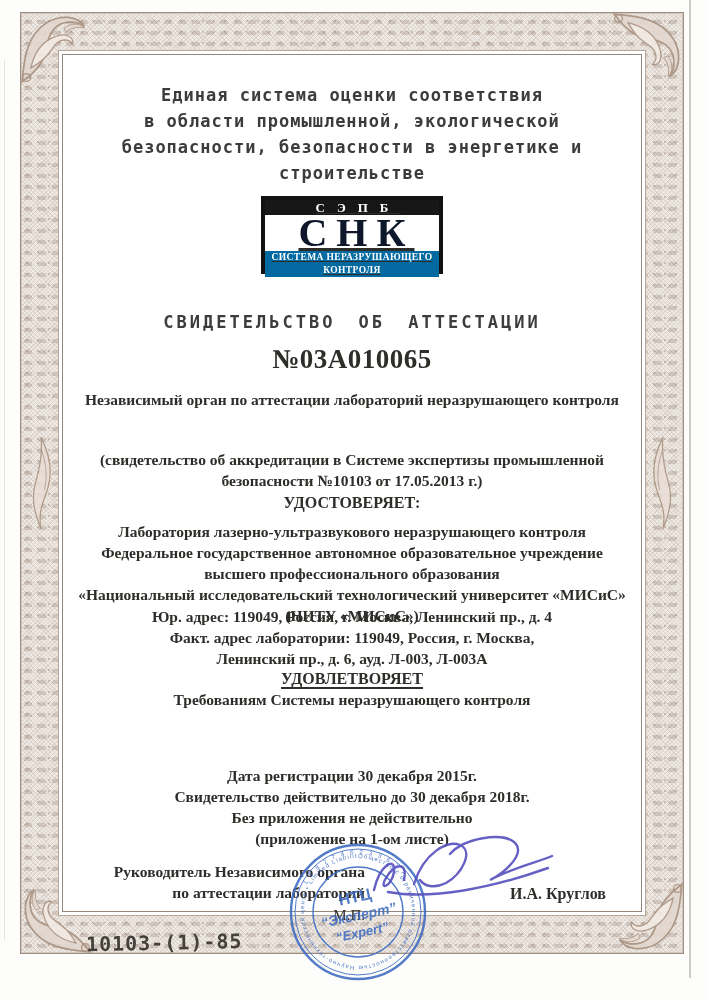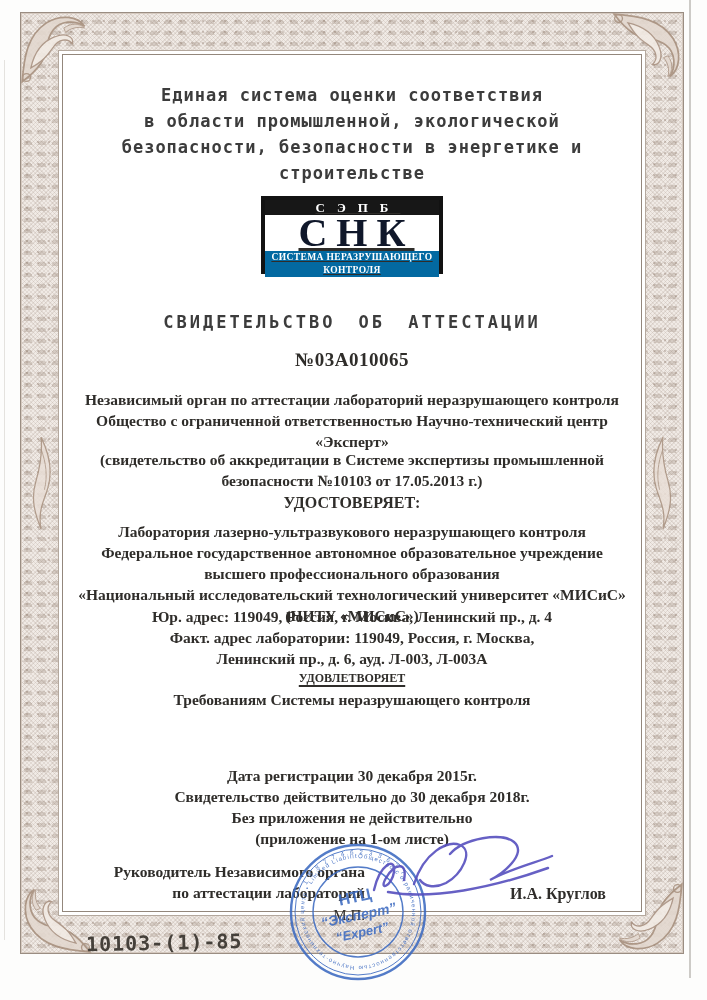--- a/index.html
+++ b/index.html
@@ -38,28 +38,28 @@
   #logo-wrap{top:196px;text-decoration:underline;}
   .logo{width:182px;height:78px;margin:0 auto;border:4px solid #121212;background:#fff;
         box-sizing:border-box;display:flex;flex-direction:column;}
   .logo-top{background:#171717;color:#fff;font-weight:bold;font-size:13px;line-height:15px;
             letter-spacing:12px;text-indent:12px;text-align:center;}
   .logo-mid{flex:1;display:flex;align-items:center;justify-content:center;color:#0f172a;
             font-weight:bold;font-size:40px;line-height:36px;letter-spacing:9px;text-indent:9px;}
   .logo-bot{background:#0369a1;color:#fff;font-weight:bold;font-size:9.5px;line-height:13px;
             letter-spacing:.4px;text-align:center;}
   #title{top:312px;font-size:17px;letter-spacing:3px;word-spacing:10px;}
-  #number{top:349px;font-size:19px;letter-spacing:.5px;}
+  #number{top:349px;font-size:27px;letter-spacing:.5px;}
   #issuer{top:389px;}
   #accred{top:449px;}
   #certifies{top:492px;font-size:16px;}
   #lab{top:521px;}
   #addresses{top:606px;}
   #satisfies{top:668px;}
-  #satisfies .u{font-size:12px;text-decoration:underline;text-decoration-thickness:2px;text-underline-offset:3px;}
+  #satisfies .u{font-size:16px;text-decoration:underline;text-decoration-thickness:2px;text-underline-offset:3px;}
   #scope{top:719px;}
   #validity{top:765px;}
   #signatory{left:75px;top:861px;width:290px;text-align:right;}
   #signatory .seal{font-weight:normal;font-size:15px;margin-top:2px;}
   #sig-name{left:510px;top:883px;width:140px;text-align:left;font-size:16px;}
   #doc-code{left:86px;top:932px;width:220px;text-align:left;font-family:"DejaVu Sans Mono",monospace;
             font-size:20px;font-weight:bold;letter-spacing:1px;color:#45403a;transform:rotate(-1.2deg);}
 
   
   #stamp{position:absolute;left:288px;top:842px;width:140px;height:140px;opacity:.88;}
@@ -124,21 +124,20 @@
       <div class="logo-mid">СНК</div>
       <div class="logo-bot">СИСТЕМА НЕРАЗРУШАЮЩЕГО КОНТРОЛЯ</div>
     </div>
   </div>
 
   <div class="block mono" id="title">СВИДЕТЕЛЬСТВО ОБ АТТЕСТАЦИИ</div>
   <div class="block" id="number">№03А010065</div>
 
   <div class="block" id="issuer">
     <div>Независимый орган по аттестации лабораторий неразрушающего контроля</div>
-    <div>Общество с ограниченной ответственностью Научно-технический центр «Эксперт»</div>
   </div>
 
   <div class="block" id="accred">
     <div>(свидетельство об аккредитации в Системе экспертизы промышленной</div>
     <div>безопасности №10103 от 17.05.2013 г.)</div>
   </div>
 
   <div class="block" id="certifies">УДОСТОВЕРЯЕТ:</div>
 
   <div class="block" id="lab">

